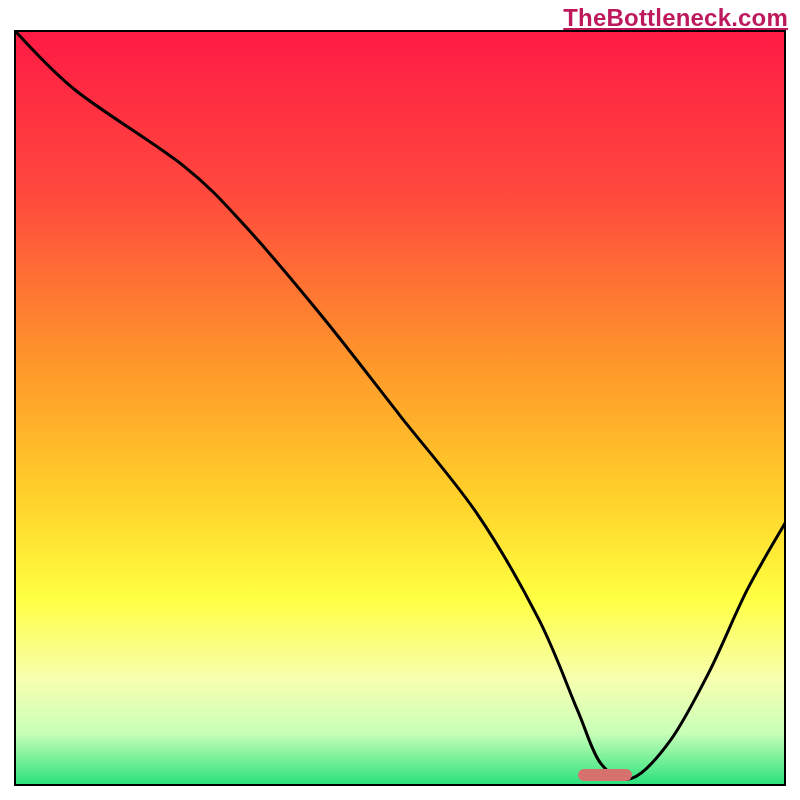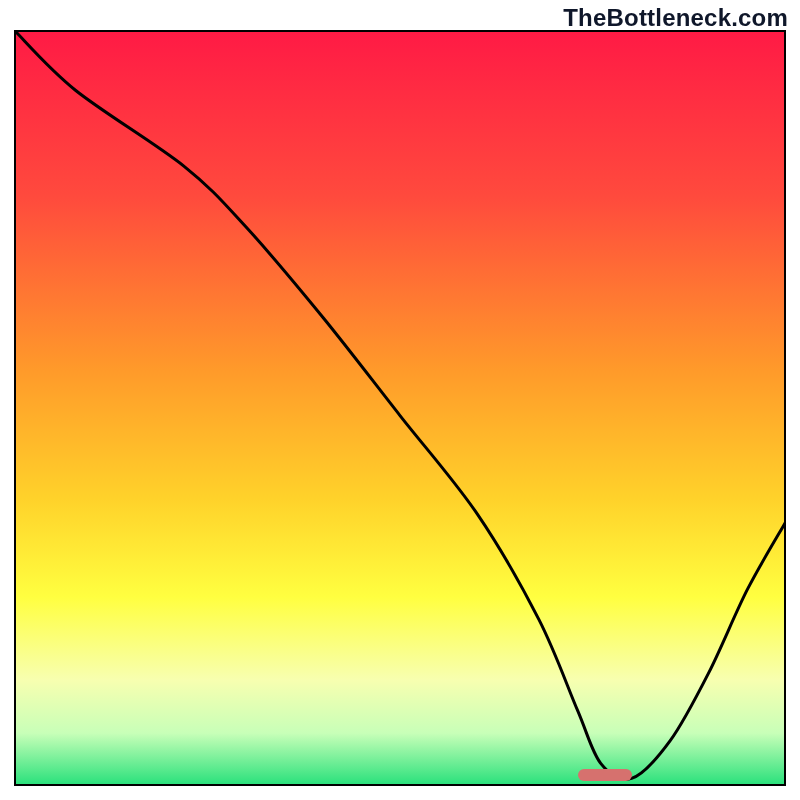--- a/index.html
+++ b/index.html
@@ -15,23 +15,24 @@
     position: relative;
     width: 800px;
     height: 800px;
   }
   .watermark {
     position: absolute;
     top: 4px;
     right: 12px;
     font-size: 24px;
     font-weight: 600;
-    color: #0f172a;
+    color: #be185d;
     letter-spacing: 0.2px;
     z-index: 30;
+    text-decoration: underline;
   }
   .frame {
     position: absolute;
     left: 14px;
     top: 30px;
     width: 772px;
     height: 756px;
     box-sizing: border-box;
   }
   .frame-border {

